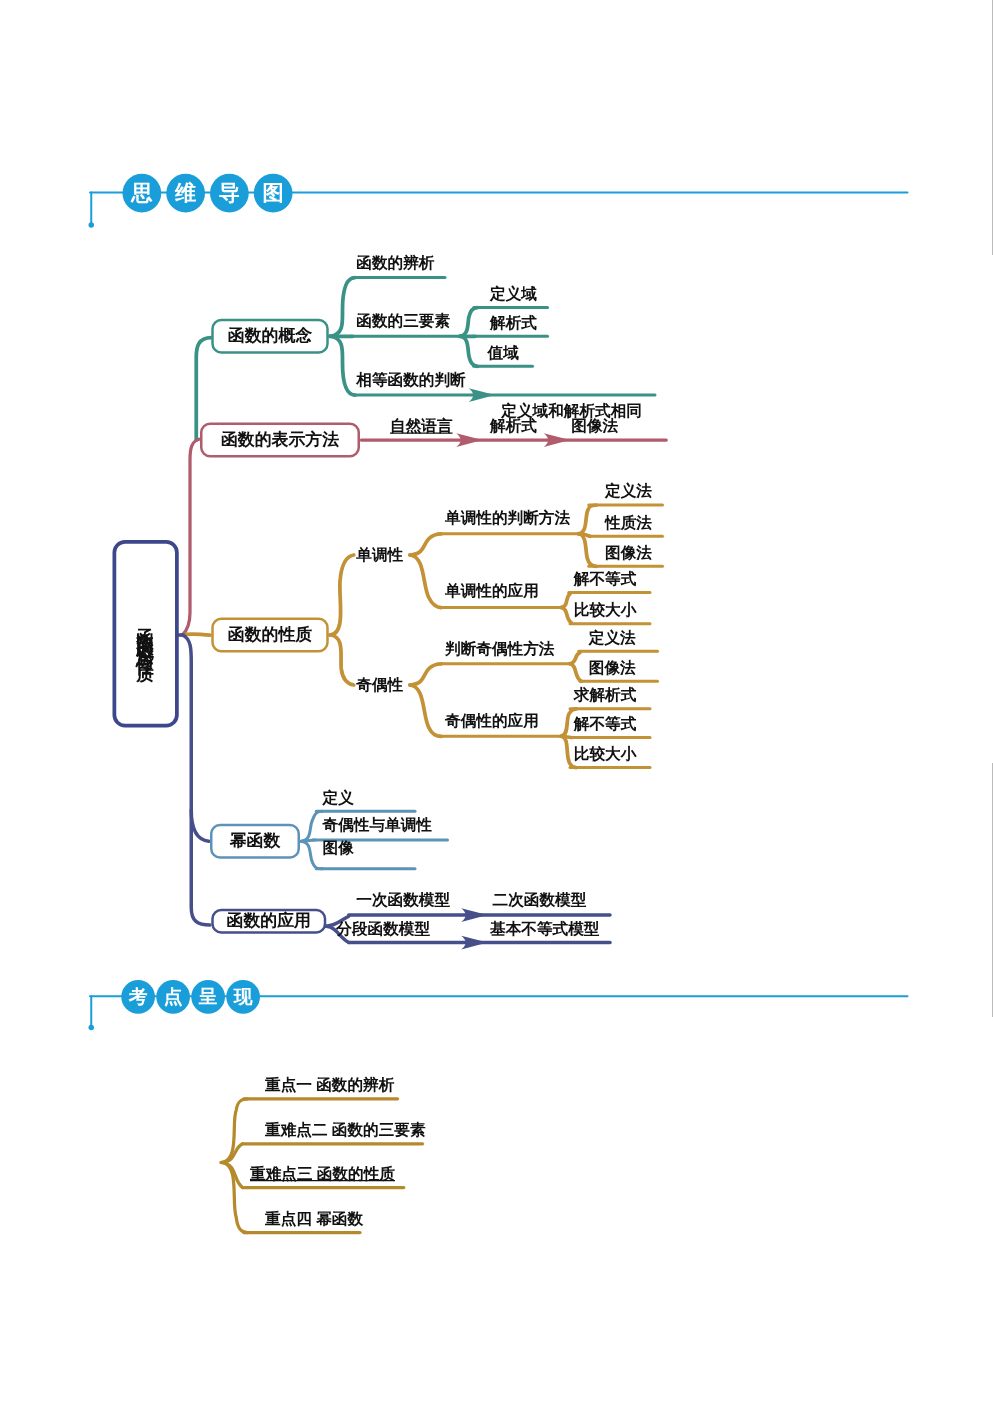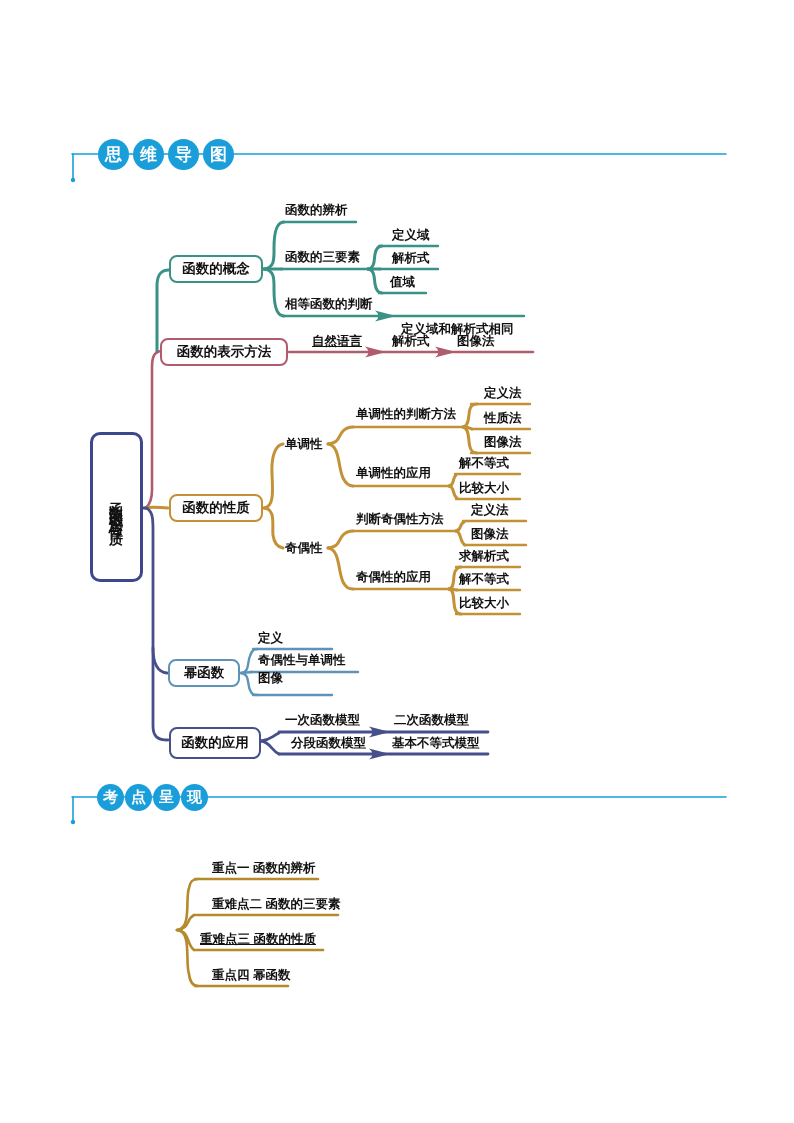--- a/index.html
+++ b/index.html
@@ -187,21 +187,21 @@
       <span>图</span>
     </div>
 
   <div class="rootbox" style="left:90px;top:432px;width:53px;height:150px;">
     <span class="vert">函数的概念与性质</span>
   </div>
   <div class="box bd-teal" style="left:169px;top:255px;width:94px;height:28px;">函数的概念</div>
   <div class="box bd-rose" style="left:160px;top:338px;width:128px;height:28px;">函数的表示方法</div>
   <div class="box bd-gold" style="left:169px;top:494px;width:94px;height:28px;">函数的性质</div>
   <div class="box bd-steel" style="left:168px;top:659px;width:72px;height:28px;">幂函数</div>
-  <div class="box bd-navy" style="left:169px;top:727px;width:92px;height:32px;">函数的应用</div>
+  <div class="box bd-navy" style="left:169px;top:727px;width:92px;height:20px;">函数的应用</div>
 
   <div class="t" style="left:285px;top:203px;">函数的辨析</div>
   <div class="t" style="left:285px;top:250px;">函数的三要素</div>
   <div class="t" style="left:392px;top:228px;">定义域</div>
   <div class="t" style="left:392px;top:251px;">解析式</div>
   <div class="t" style="left:390px;top:275px;">值域</div>
   <div class="t" style="left:285px;top:297px;">相等函数的判断</div>
   <div class="t" style="left:401px;top:298px;margin-top:24px;">定义域和解析式相同</div>
 
   <div class="t" style="left:312px;top:334px;text-decoration:underline;">自然语言</div>
@@ -224,21 +224,21 @@
   <div class="t" style="left:459px;top:549px;">求解析式</div>
   <div class="t" style="left:459px;top:572px;">解不等式</div>
   <div class="t" style="left:459px;top:596px;">比较大小</div>
 
   <div class="t" style="left:258px;top:631px;">定义</div>
   <div class="t" style="left:258px;top:653px;">奇偶性与单调性</div>
   <div class="t" style="left:258px;top:671px;text-align:right;">图像</div>
 
   <div class="t" style="left:285px;top:713px;">一次函数模型</div>
   <div class="t" style="left:394px;top:713px;">二次函数模型</div>
-  <div class="t" style="left:291px;top:736px;">分段函数模型</div>
+  <div class="t" style="left:269px;top:736px;">分段函数模型</div>
   <div class="t" style="left:392px;top:736px;">基本不等式模型</div>
 
   <div class="badge sm" style="left:97px;top:784px;">
       <span>考</span>
     </div>
   <div class="badge sm" style="left:125px;top:784px;">
       <span>点</span>
     </div>
   <div class="badge sm" style="left:153px;top:784px;">
       <span>呈</span>

